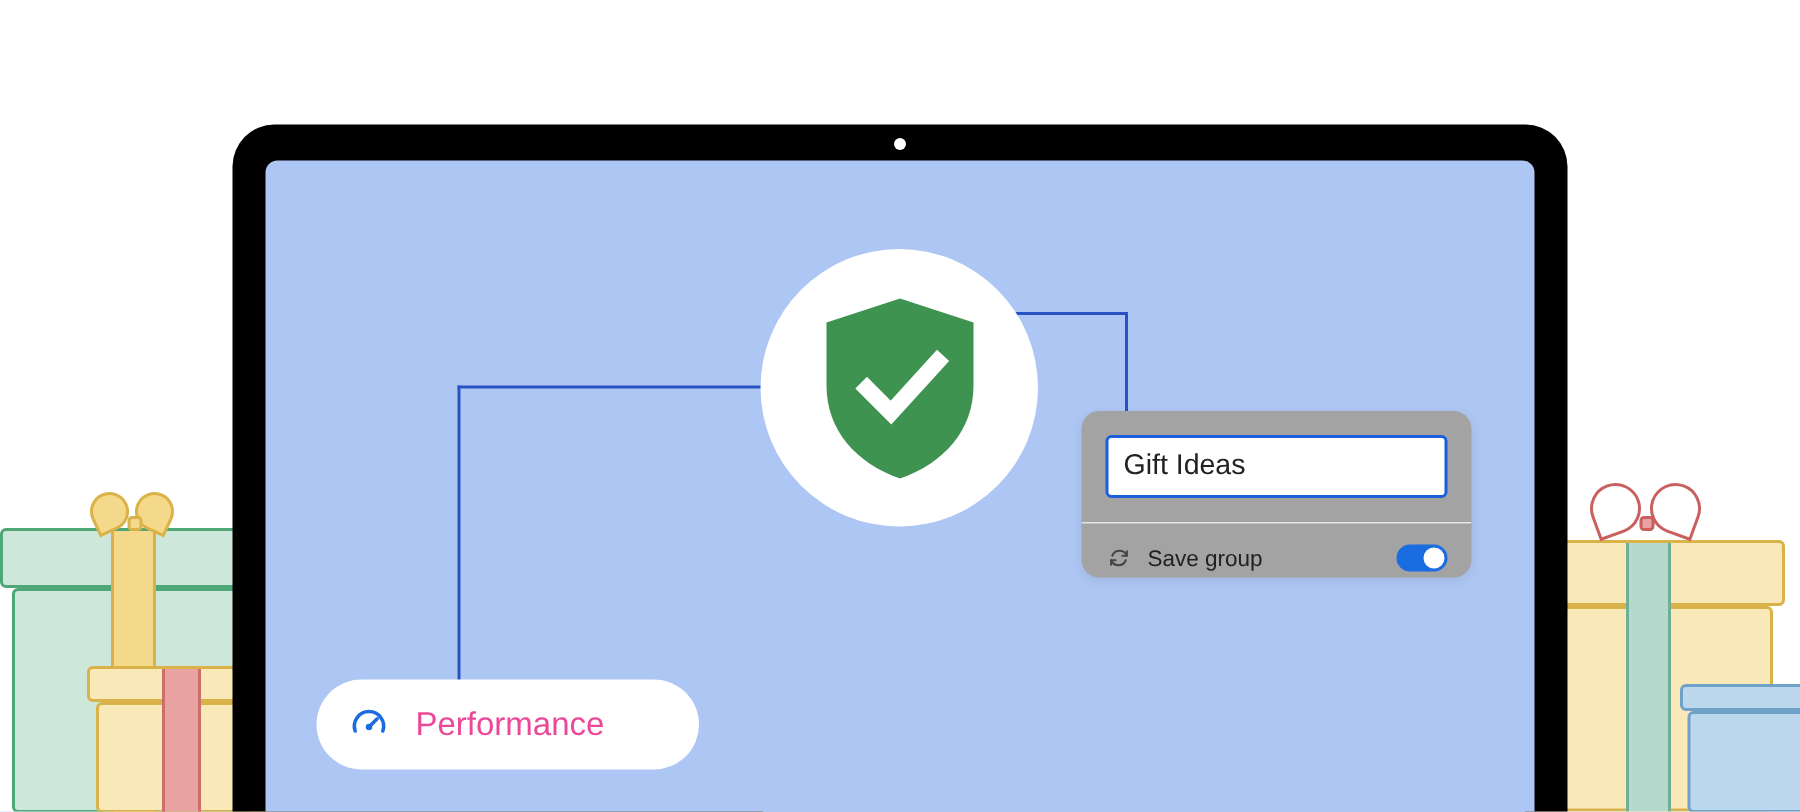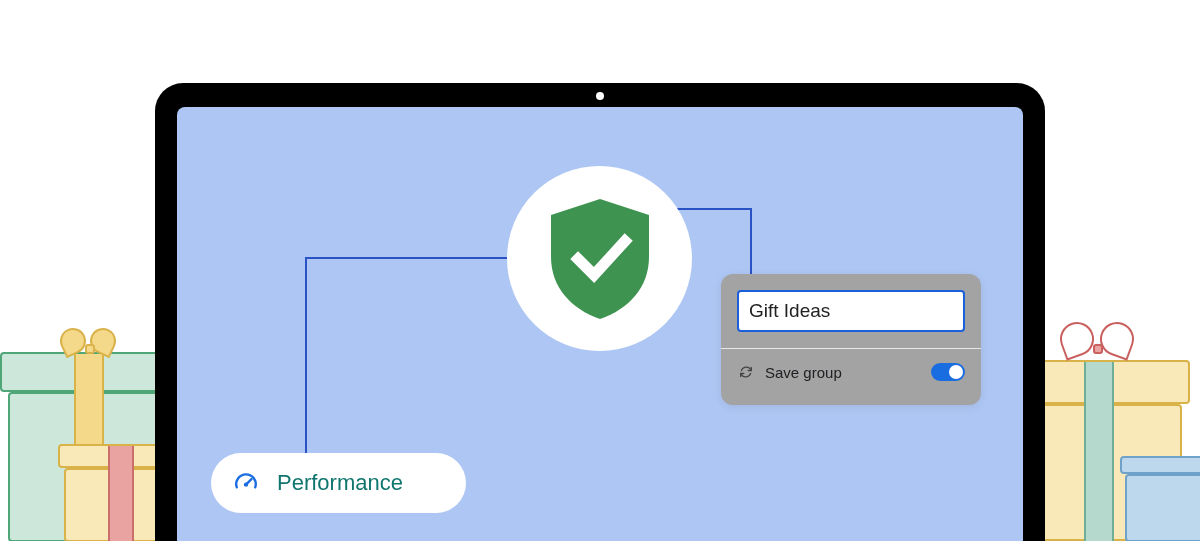--- a/index.html
+++ b/index.html
@@ -51,21 +51,21 @@
   .perf-pill {
     position: absolute;
     left: 34px; top: 346px;
     width: 255px; height: 60px;
     background: #fff;
     border-radius: 30px;
     display: flex; align-items: center;
     padding: 0 22px;
     gap: 18px;
   }
-  .perf-label { color: #0f766e; font-size: 22px; font-weight: 500; }
+  .perf-label { color: #ec4899; font-size: 22px; font-weight: 500; }
 
   
   .card {
     position: absolute;
     left: 544px; top: 167px;
     width: 260px;
     background: #a3a3a3;
     border-radius: 12px;
     box-shadow: 0 2px 8px rgba(0,0,0,0.08);
     overflow: hidden;
@@ -76,21 +76,21 @@
     border: 2px solid #1B5FDB;
     border-radius: 4px;
     padding: 8px 10px;
     font-size: 19px;
     color: #222;
     font-family: inherit;
   }
   .divider { height: 1px; background: #E3E6EB; }
   .card-row {
     display: flex; align-items: center; justify-content: space-between;
-    padding: 14px 16px 24px 16px;
+    padding: 14px 16px 4px 16px;
   }
   .row-left { display: flex; align-items: center; gap: 10px; }
   .row-label { font-size: 15px; color: #202124; }
 
   
   .toggle {
     width: 34px; height: 18px;
     background: #1A6DE0;
     border-radius: 10px;
     position: relative;

